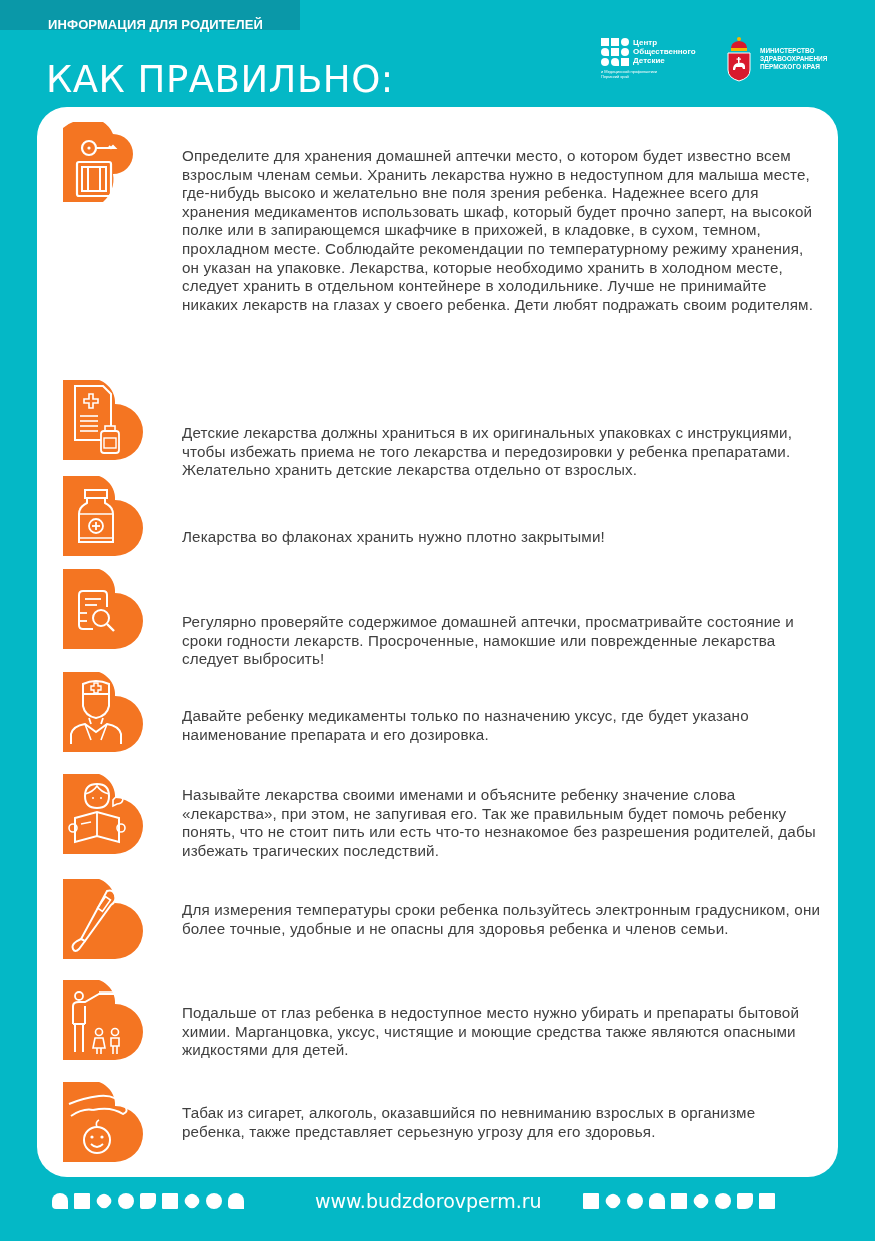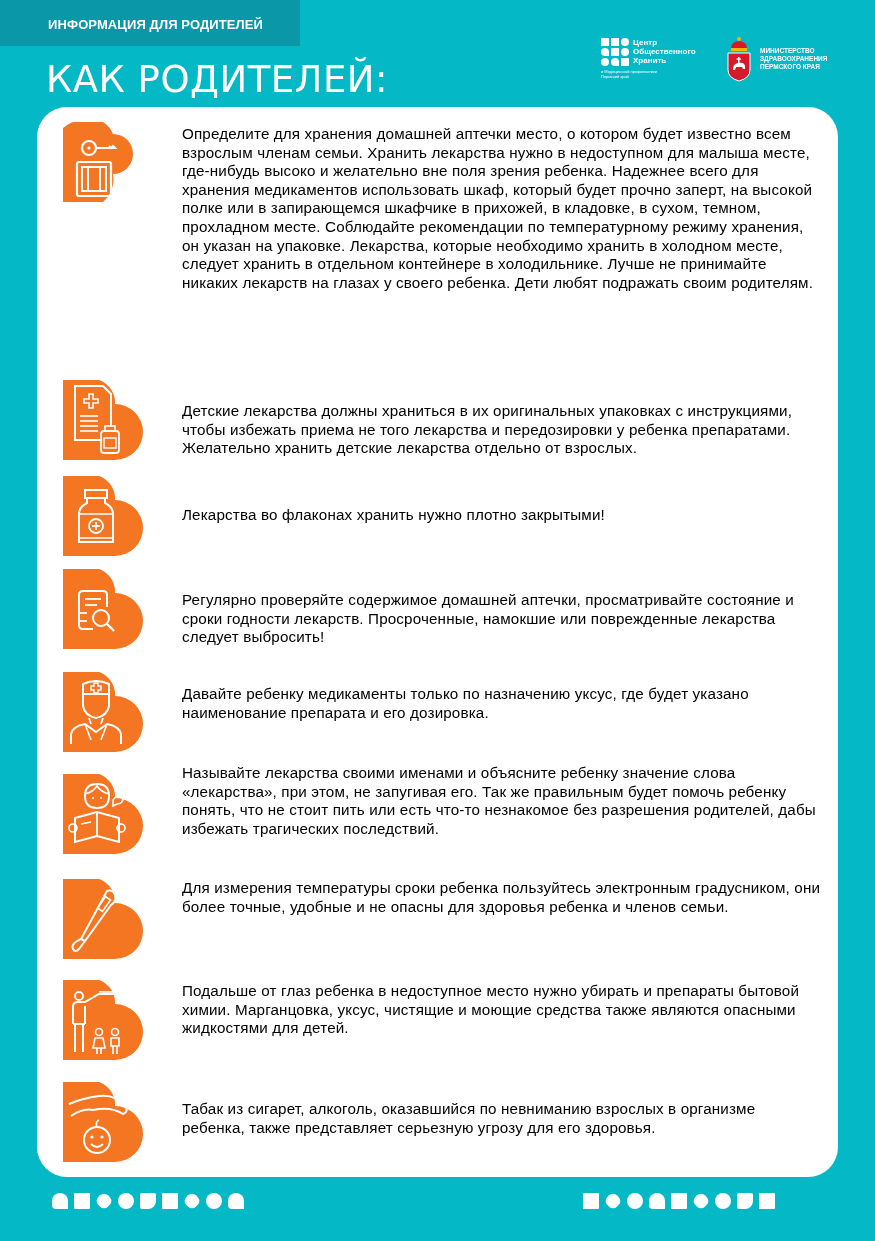--- a/index.html
+++ b/index.html
@@ -5,21 +5,21 @@
   * { box-sizing: border-box; margin: 0; padding: 0; }
   html, body { width: 875px; height: 1241px; }
   body {
     background: #04b8c6;
     font-family: "DejaVu Sans", "Liberation Sans", sans-serif;
     position: relative;
     overflow: hidden;
   }
   .top-banner {
     position: absolute; left: 0; top: 0;
-    width: 300px; height: 46px;
+    width: 300px; height: 30px;
     background: #0a98a8;
     padding-left: 48px;
   }
   .top-banner span {
     position: absolute; left: 48px; top: 17px;
     color: #ffffff; font-size: 13px; font-weight: bold;
     letter-spacing: 0.1px;
     font-family: "Liberation Sans", sans-serif;
   }
   .page-title {
@@ -50,24 +50,25 @@
   .card {
     position: absolute; left: 37px; top: 107px;
     width: 801px; height: 1070px;
     background: #ffffff;
     border-radius: 30px;
   }
   .item { position: absolute; left: 0; width: 801px; }
   .item .icon { position: absolute; left: 26px; width: 80px; height: 80px; }
   .item .text {
     position: absolute; left: 145px; width: 640px;
-    color: #000000; font-size: 15.2px; line-height: 18.6px;
+    color: #404040; font-size: 15.2px; line-height: 18.6px;
     font-family: "Liberation Sans", sans-serif;
     font-weight: normal;
     letter-spacing: 0.15px;
+    margin-top: 22px;
   }
 
   .footer {
     position: absolute; left: 0; top: 1190px; width: 875px; height: 30px;
   }
   .shapes { position: absolute; top: 3px; display: flex; gap: 6px; }
   .shapes i { display: block; width: 16px; height: 16px; background: #fff; }
   .shapes i.sq { border-radius: 1px; }
   .shapes i.ci { border-radius: 50%; }
   .shapes i.hl { border-radius: 50% 50% 0 4px; }
@@ -78,38 +79,38 @@
     color: #ffffff; font-size: 19px;
     font-family: "DejaVu Sans", sans-serif;
   }
 </style>
 </head>
 <body>
 
 <div class="top-banner">
   <span>ИНФОРМАЦИЯ ДЛЯ РОДИТЕЛЕЙ</span>
 </div>
-<div class="page-title">КАК РОДИТЕЛЕЙ:</div>
+<div class="page-title">КАК ПРАВИЛЬНО:</div>
 
 <div class="logo-cph">
   <div class="cph-grid">
     <i></i>
       <i></i>
       <i class="c"></i>
     <i class="h"></i>
       <i></i>
       <i class="c"></i>
     <i class="c"></i>
       <i class="h"></i>
       <i></i>
   </div>
   <div class="cph-text">
     <div>Центр</div>
     <div>Общественного</div>
-    <div>Хранить</div>
+    <div>Детские</div>
   </div>
 </div>
 <div class="cph-sub">и Медицинской профилактики Пермский край</div>
 
 <div class="logo-min">
   <div class="crest">
     <svg width="26" height="46" viewBox="0 0 26 46">
       <circle cx="13" cy="3" r="2" fill="#f5b800"></circle>
       <path d="M5 12 Q5 6 13 5 Q21 6 21 12 Z" fill="#d8192c"></path>
       <rect x="5" y="12" width="16" height="3" fill="#f5b800"></rect>
@@ -266,36 +267,37 @@
         <path d="M0 80 V14 A14 14 0 0 1 28 0 H20 A24 24 0 0 1 52 24 A28 28 0 0 1 80 52 A28 28 0 0 1 52 80 Z" fill="#f47522"></path>
         <path d="M6 22 Q20 16 36 14 Q52 12 62 24 Q66 30 60 32 Q48 24 30 28" fill="none" stroke="#fff" stroke-width="2"></path>
         <path d="M8 34 Q20 26 30 28" fill="none" stroke="#fff" stroke-width="2"></path>
         <circle cx="34" cy="58" r="13" fill="none" stroke="#fff" stroke-width="2"></circle>
         <path d="M34 45 Q32 40 36 38" fill="none" stroke="#fff" stroke-width="1.6"></path>
         <circle cx="29" cy="55" r="1.6" fill="#fff"></circle>
         <circle cx="39" cy="55" r="1.6" fill="#fff"></circle>
         <path d="M28 62 Q34 68 40 62" fill="none" stroke="#fff" stroke-width="1.8"></path>
       </svg>
     </div>
-    <div class="text" style="top:18px">Табак из сигарет, алкоголь, оказавшийся по невниманию взрослых в организме ребенка, также представляет серьезную угрозу для его здоровья.</div>
+    <div class="text" style="top:0">Табак из сигарет, алкоголь, оказавшийся по невниманию взрослых в организме ребенка, также представляет серьезную угрозу для его здоровья.</div>
   </div>
 </div>
 
 <div class="footer">
   <div class="shapes" style="left:52px">
     <i class="hl"></i>
       <i class="sq"></i>
       <i class="cl"></i>
       <i class="ci"></i>
       <i class="hr"></i>
       <i class="sq"></i>
       <i class="cl"></i>
       <i class="ci"></i>
       <i class="hl"></i>
   </div>
+  <div class="footer-url">www.budzdorovperm.ru</div>
   <div class="shapes" style="left:583px">
     <i class="sq"></i>
       <i class="cl"></i>
       <i class="ci"></i>
       <i class="hl"></i>
       <i class="sq"></i>
       <i class="cl"></i>
       <i class="ci"></i>
       <i class="hr"></i>
       <i class="sq"></i>

